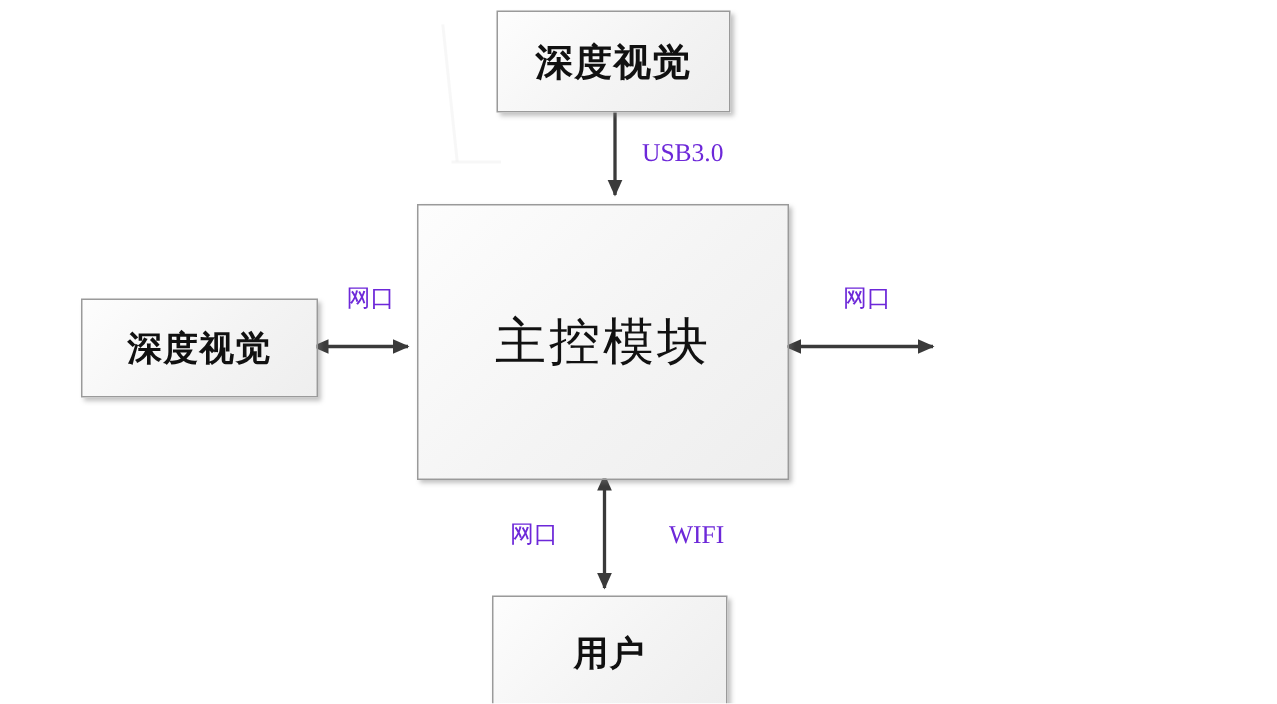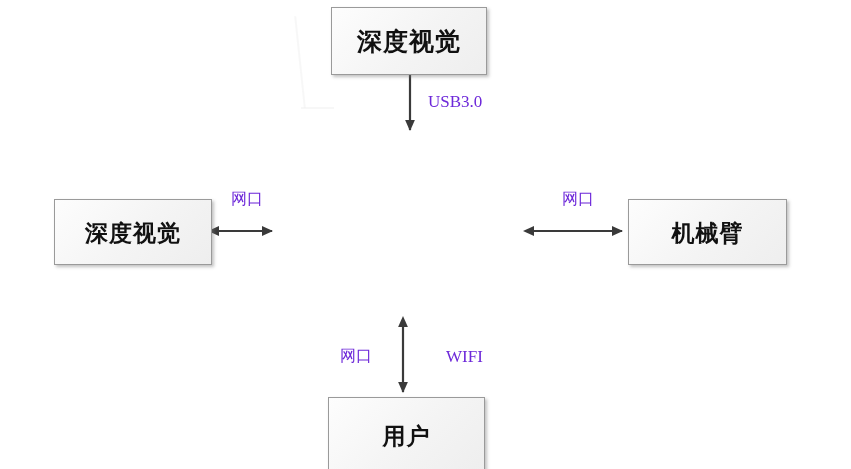--- a/index.html
+++ b/index.html
@@ -120,28 +120,28 @@
 
     <g>
       <line x1="403" y1="326" x2="403" y2="392" stroke="#3a3a3a" stroke-width="2.2" marker-start="url(#arrowStart)" marker-end="url(#arrowEnd)"></line>
     </g>
   </svg>
 
   <div class="node" id="node-depth-vision">
     <span class="node-label">深度视觉</span>
   </div>
 
+  <div class="node" id="node-main-control">
+    <span class="node-label">主控模块</span>
+  </div>
 
   <div class="node" id="node-mobile-base">
     <span class="node-label">深度视觉</span>
   </div>
 
-  <div class="node" id="node-robot-arm">
-    <span class="node-label">机械臂</span>
-  </div>
 
   <div class="node" id="node-user">
     <span class="node-label">用户</span>
   </div>
 
   <div class="edge-label" id="label-usb30">USB3.0</div>
 
   <div class="edge-label cjk" id="label-left-net">网口</div>
 
   <div class="edge-label cjk" id="label-right-net">网口</div>

